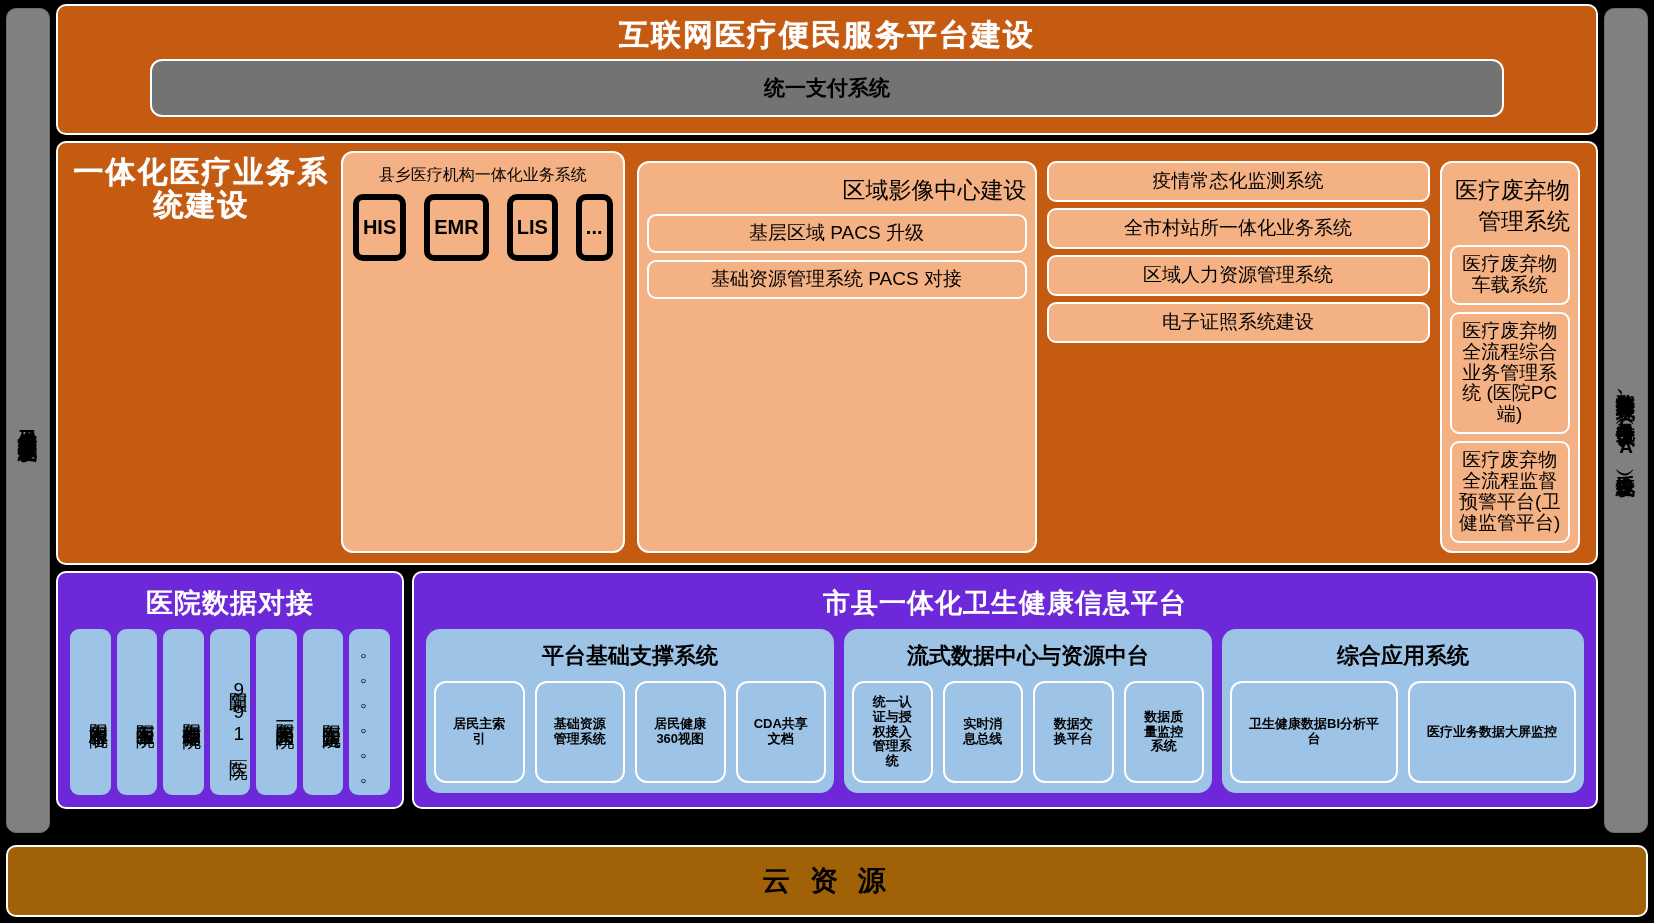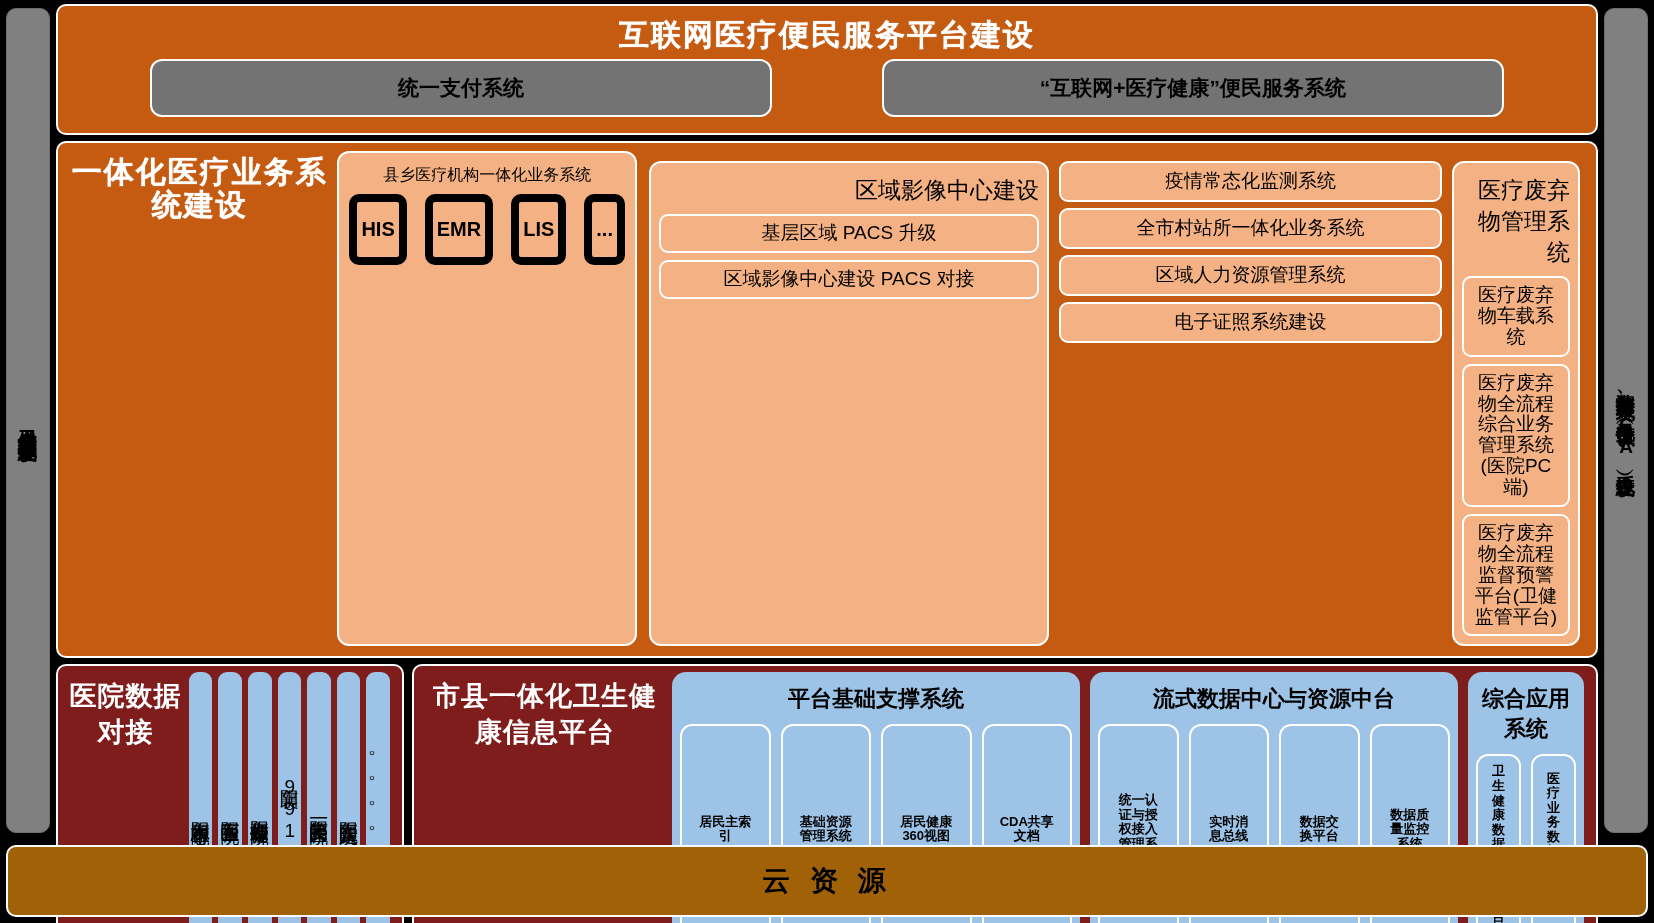--- a/index.html
+++ b/index.html
@@ -106,21 +106,21 @@
     text-align: center;
     color: #000;
     font-size: 16px;
     font-weight: 500;
     padding: 4px 0 8px 0;
   }
   .chiplist { display: flex; gap: 18px; }
   .chip-orange {
     flex: 1 1 0;
     background: #F4B183;
-    border: 8px solid #000000;
+    border: 6px solid #000000;
     border-radius: 10px;
     color: #000;
     font-weight: bold;
     font-size: 20px;
     text-align: center;
     padding: 16px 4px;
   }
   .three-col {
     display: flex;
     gap: 10px;
@@ -158,26 +158,26 @@
   .bar-orange:last-child { margin-bottom: 0; }
   .col-card.c2 .bar-orange { margin-bottom: 0; padding: 8px 14px; }
 
   
   .blue-row {
     display: flex;
     gap: 8px;
     align-items: stretch;
   }
   .panel-blue {
-    background: #7f1d1d;
+    background: #6d28d9;
     border: 2px solid #ffffff;
     border-radius: 10px;
     padding: 6px 8px 10px 8px;
     display: flex;
-    flex-direction: row;
+    flex-direction: column;
   }
   #panel-hospital { flex: 0 0 348px; }
   #panel-platform { flex: 1 1 auto; }
   .panel-title-blue {
     text-align: center;
     color: #ffffff;
     font-weight: bold;
     font-size: 27px;
     letter-spacing: 1px;
     padding: 6px 0 8px 0;
@@ -268,21 +268,20 @@
   <div class="upper">
 
     <div class="sidebar left">卫生健康信息标准管理系统建设</div>
 
     <div class="center-col">
 
       <div class="panel-orange" id="panel-internet">
         <div class="panel-title-white">互联网医疗便民服务平台建设</div>
         <div class="row-flex">
           <div class="subbox-orange">统一支付系统</div>
-          <div class="subbox-orange">“互联网+医疗健康”便民服务系统</div>
         </div>
       </div>
 
       <div class="panel-orange" id="panel-integrated">
         <div class="panel-title-white">一体化医疗业务系统建设</div>
 
         <div class="inner-card-orange">
           <div class="inner-card-title">县乡医疗机构一体化业务系统</div>
           <div class="chiplist">
             <div class="chip-orange">HIS</div>
@@ -290,21 +289,21 @@
             <div class="chip-orange">LIS</div>
             <div class="chip-orange">...</div>
           </div>
         </div>
 
         <div class="three-col">
 
           <div class="col-card c1">
             <div class="col-title">区域影像中心建设</div>
             <div class="bar-orange">基层区域 PACS 升级</div>
-            <div class="bar-orange">区域影像中心建设 PACS 对接</div>
+            <div class="bar-orange">基础资源管理系统 PACS 对接</div>
           </div>
 
           <div class="col-card c2">
             <div class="bar-orange">疫情常态化监测系统</div>
             <div class="bar-orange">全市村站所一体化业务系统</div>
             <div class="bar-orange">区域人力资源管理系统</div>
             <div class="bar-orange">电子证照系统建设</div>
           </div>
 
           <div class="col-card c3">

